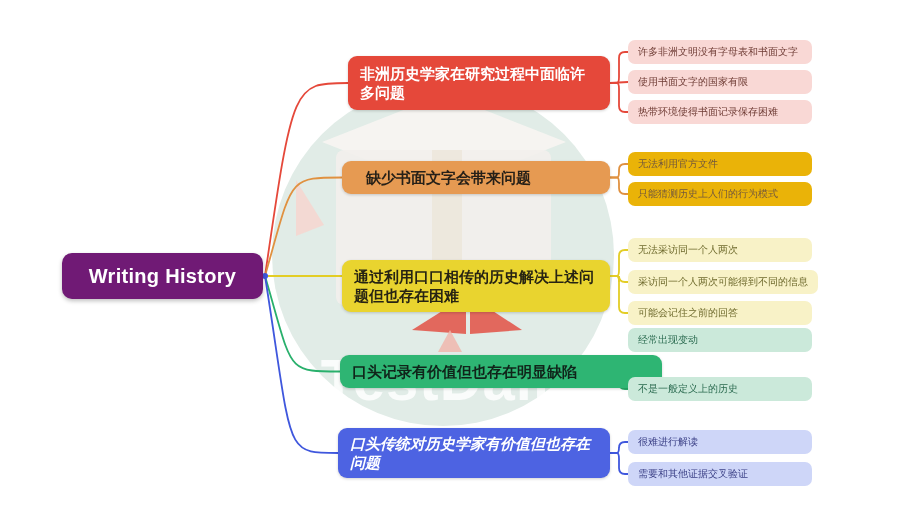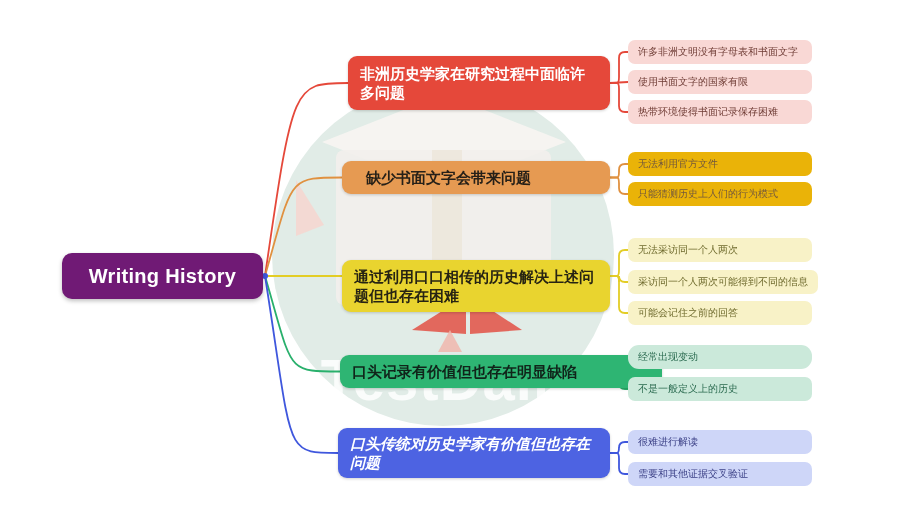--- a/index.html
+++ b/index.html
@@ -50,21 +50,21 @@
   .c10{top:152px;}.c11{top:182px;}
   
   .branch-2 .parent{background:#e9d42f;color:#272413;}
   .branch-2 .child{background:#f8f2c7;color:#6f6b2e;}
   .p2{left:342px;top:260px;width:268px;height:52px;}
   .c20{top:238px;}.c21{top:270px;}.c22{top:301px;}
   
   .branch-3 .parent{background:#2eb573;color:#10241a;}
   .branch-3 .child{background:#cbe9da;color:#2b6b50;}
   .p3{left:340px;top:355px;width:322px;height:33px;}
-  .c30{top:345px;border-radius:11px;}.c31{top:377px;}
+  .c30{top:328px;}.c31{top:377px;}
   
   .branch-4 .parent{background:#4d63e2;color:#ffffff;}
   .branch-4 .child{background:#ced6f8;color:#3a3f85;}
   .p4{left:338px;top:428px;width:272px;height:50px;font-style:italic;}
   .c40{top:430px;}.c41{top:462px;}
 </style>
 </head>
 <body>
 
 <div id="stage">

